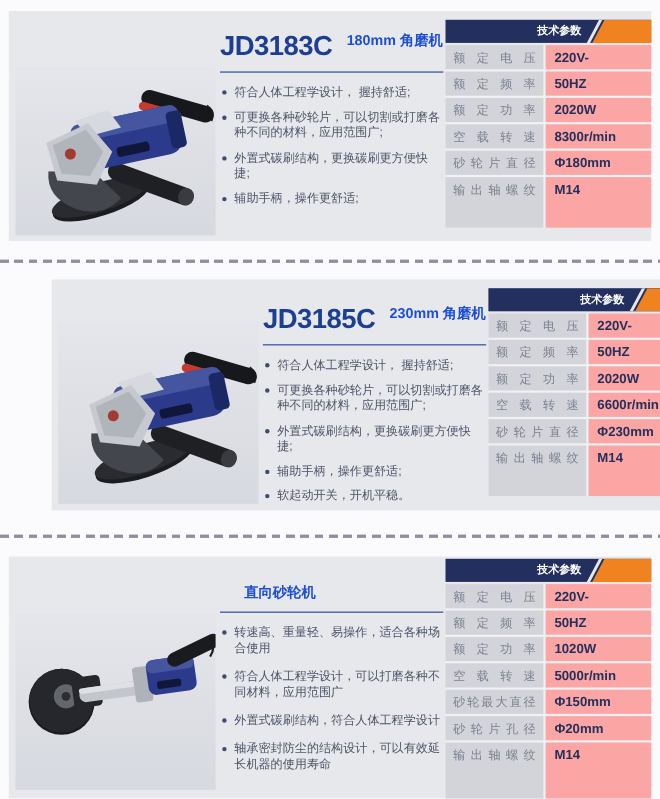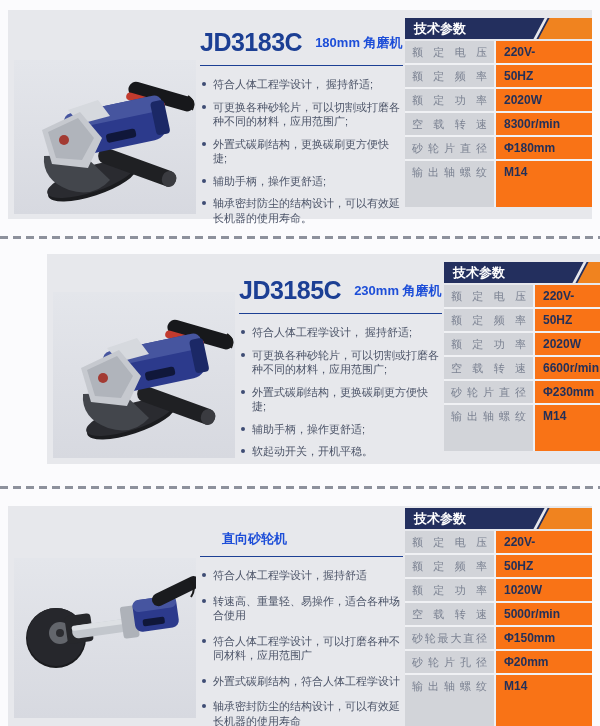--- a/index.html
+++ b/index.html
@@ -23,51 +23,52 @@
   .photo{position:absolute;left:6px;width:182px;background:linear-gradient(180deg,#e4e6eb,#d7d9e0);}
   #card-0 .photo{top:50px;height:154px;}
   #card-1 .photo{top:38px;height:166px;}
   #card-2 .photo{top:52px;height:160px;}
   .photo svg{display:block;width:100%;height:100%;}
 
   
   .info{position:absolute;left:192px;width:203px;top:18px;}
   #card-1 .info{top:22px;}
   #card-2 .info{top:24px;}
-  .title-row{display:flex;align-items:center;}
+  .title-row{display:flex;align-items:flex-start;}
   .model{font-size:25px;font-weight:bold;color:#1c3f94;letter-spacing:-0.5px;}
   .subtitle{font-size:13px;font-weight:bold;color:#1d4ed8;margin-left:13px;white-space:nowrap;}
   #card-2 .subtitle{margin-left:22px;}
   .rule{height:1px;background:#1c3f94;margin:8px 0 11px 0;}
   .features{list-style:none;margin:0;padding:0;font-size:11px;color:#4c5468;line-height:1.32;}
   .features li{position:relative;padding-left:13px;margin-bottom:8px;}
   .features li::before{
     content:"";position:absolute;left:2px;top:5px;width:4px;height:4px;border-radius:50%;background:#3e4c74;
   }
   #card-2 .features li{margin-bottom:11px;}
 
   
   .spec{position:absolute;left:397px;width:187px;top:8px;}
   #card-2 .spec{top:2px;}
   .spec-header{
     position:relative;height:21px;background:#232f5e;color:#ffffff;
-    font-size:13px;font-weight:bold;line-height:21px;padding-left:9px;
+    font-size:10px;font-weight:bold;line-height:21px;padding-left:20px;
     overflow:hidden;
+    text-align:center;
   }
   .wedge{position:absolute;right:-10px;top:0;width:58px;height:100%;background:#f0831f;transform:skewX(-28deg);}
   .wedge::before{content:"";position:absolute;left:-5px;top:0;width:3px;height:100%;background:#e7e8ec;}
   .spec-rows{background:#f0f1f4;}
   .spec-row{display:flex;margin-top:2px;}
   .spec-label{
     width:89px;background:#d2d4d9;color:#7b8292;font-size:11px;
     padding:4px 7px 3px 7px;box-sizing:border-box;
     text-align:justify;text-align-last:justify;
   }
   .spec-value{
-    flex:1;background:#f97316;color:#233059;font-weight:bold;font-size:12px;
+    flex:1;background:#fca5a5;color:#233059;font-weight:bold;font-size:12px;
     padding:4px 8px 3px 8px;margin-left:2px;box-sizing:border-box;white-space:nowrap;
   }
   #card-0 .spec-row:last-child,#card-1 .spec-row:last-child{min-height:46px;}
   #card-2 .spec-row:last-child{min-height:62px;}
 </style>
 </head>
 <body>
 
 <section class="card" id="card-0">
   <div class="photo">
@@ -102,21 +103,20 @@
     <div class="title-row">
       <span class="model">JD3183C</span>
       <span class="subtitle">180mm 角磨机</span>
     </div>
     <div class="rule"></div>
     <ul class="features">
       <li>符合人体工程学设计， 握持舒适;</li>
       <li>可更换各种砂轮片，可以切割或打磨各种不同的材料，应用范围广;</li>
       <li>外置式碳刷结构，更换碳刷更方便快捷;</li>
       <li>辅助手柄，操作更舒适;</li>
-      <li>轴承密封防尘的结构设计，可以有效延长机器的使用寿命。</li>
     </ul>
   </div>
   <div class="spec">
     <div class="spec-header">
       <span>技术参数</span>
       <span class="wedge"></span>
     </div>
     <div class="spec-rows">
       <div class="spec-row">
         <div class="spec-label">额定电压</div>
@@ -254,21 +254,20 @@
       </g>
       <path d="M176 22 q7 8 1 17" stroke="#1a1a1a" stroke-width="2" fill="none"></path>
     </svg>
   </div>
   <div class="info">
     <div class="title-row">
       <span class="subtitle">直向砂轮机</span>
     </div>
     <div class="rule"></div>
     <ul class="features">
-      <li>符合人体工程学设计，握持舒适</li>
       <li>转速高、重量轻、易操作，适合各种场合使用</li>
       <li>符合人体工程学设计，可以打磨各种不同材料，应用范围广</li>
       <li>外置式碳刷结构，符合人体工程学设计</li>
       <li>轴承密封防尘的结构设计，可以有效延长机器的使用寿命</li>
     </ul>
   </div>
   <div class="spec">
     <div class="spec-header">
       <span>技术参数</span>
       <span class="wedge"></span>

